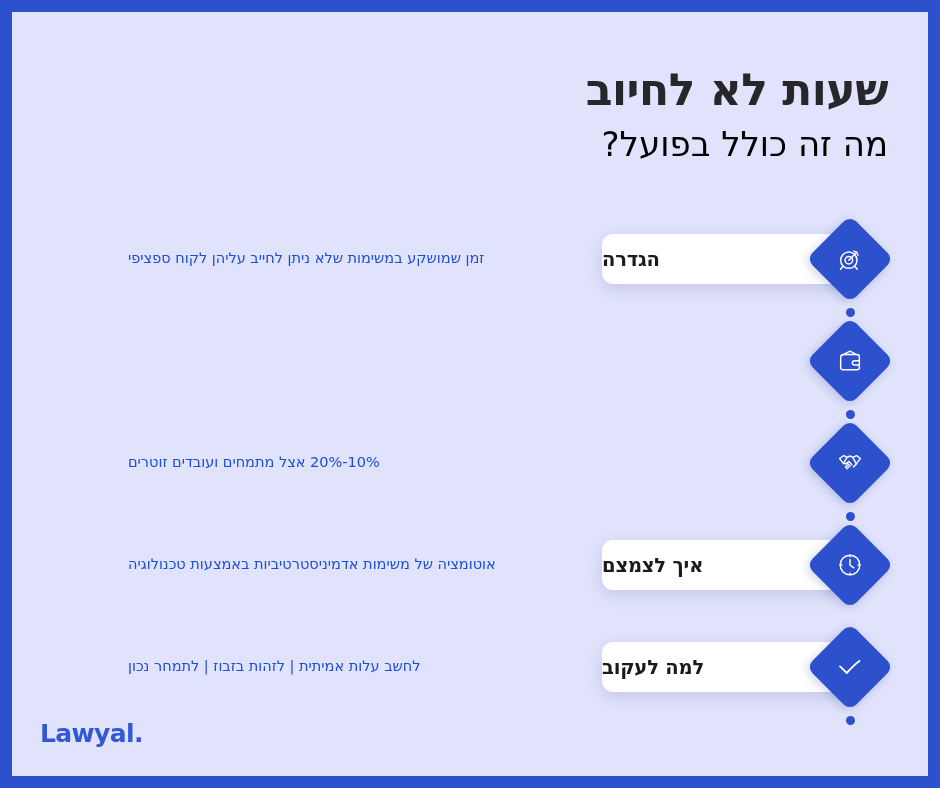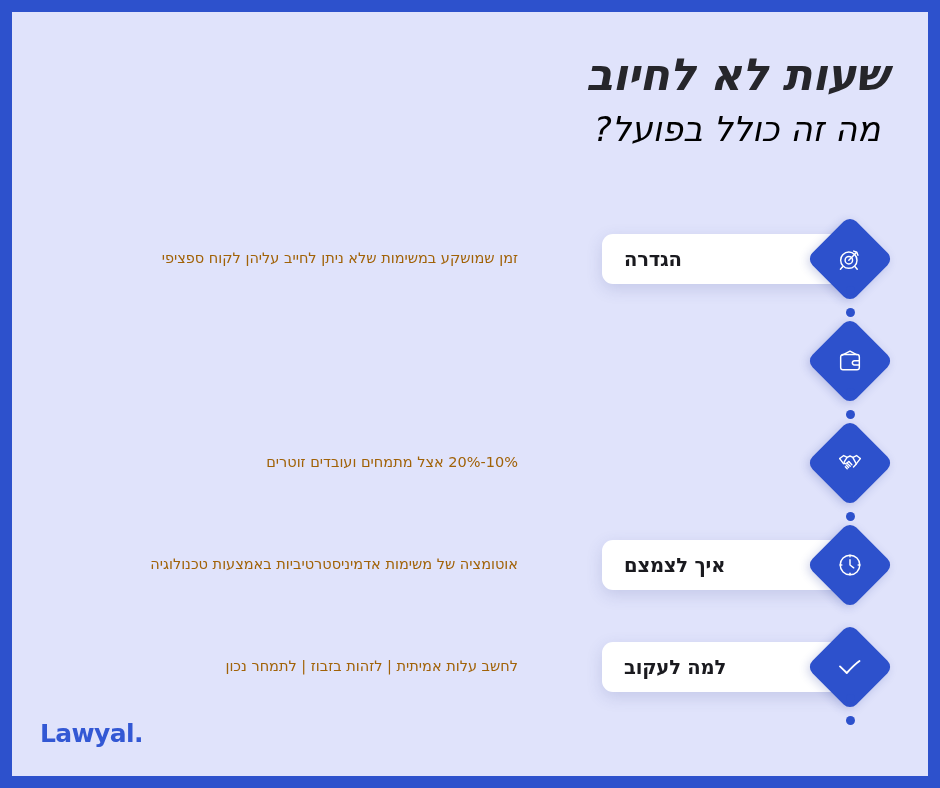--- a/index.html
+++ b/index.html
@@ -12,24 +12,23 @@
     position:relative;
     width:940px; height:788px;
     background:#e0e3fb;
     border:12px solid #2d51cc;
     overflow:hidden;
   }
 
   
   .header{
     position:absolute;
-    top:38px; right:40px;
-    text-align:center;
-    direction:rtl;
-    font-style:italic;
+    top:53px; right:40px;
+    text-align:right;
+    direction:rtl;
   }
   .title{
     font-size:44px;
     font-weight:bold;
     color:#26262b;
     letter-spacing:-0.5px;
     line-height:1.15;
   }
   .subtitle{
     margin-top:8px;
@@ -53,43 +52,42 @@
     justify-content:flex-end;
     direction:rtl;
   }
   
   .desc{
     position:absolute;
     top:50%;
     transform:translateY(-50%);
     right:410px;
     width:390px;
-    text-align:right;
+    text-align:left;
     direction:rtl;
     font-size:14.5px;
-    color:#a16207;
+    color:#1d4ed8;
     line-height:1.45;
     white-space:nowrap;
   }
   
   .card{
     position:absolute;
     top:50%;
     transform:translateY(-50%);
     right:78px;          
     width:248px;
     height:50px;
     background:#ffffff;
     border-radius:11px;
     box-shadow:0 5px 16px rgba(60,70,140,0.17);
     display:flex;
     align-items:center;
     justify-content:flex-start;
     padding-right:0;
-    padding-left:22px;
     direction:rtl;
   }
   .card-label{
     width:100%;
     text-align:left;
     font-size:19.5px;
     font-weight:bold;
     color:#1a1a1f;
     letter-spacing:-0.2px;
   }

